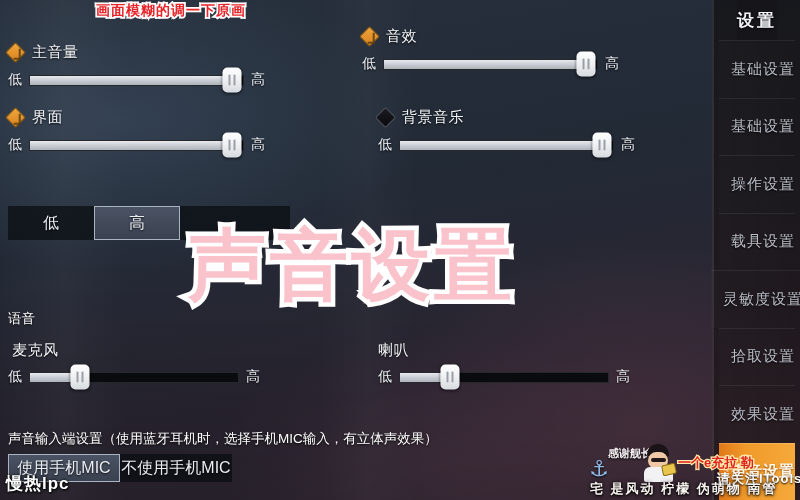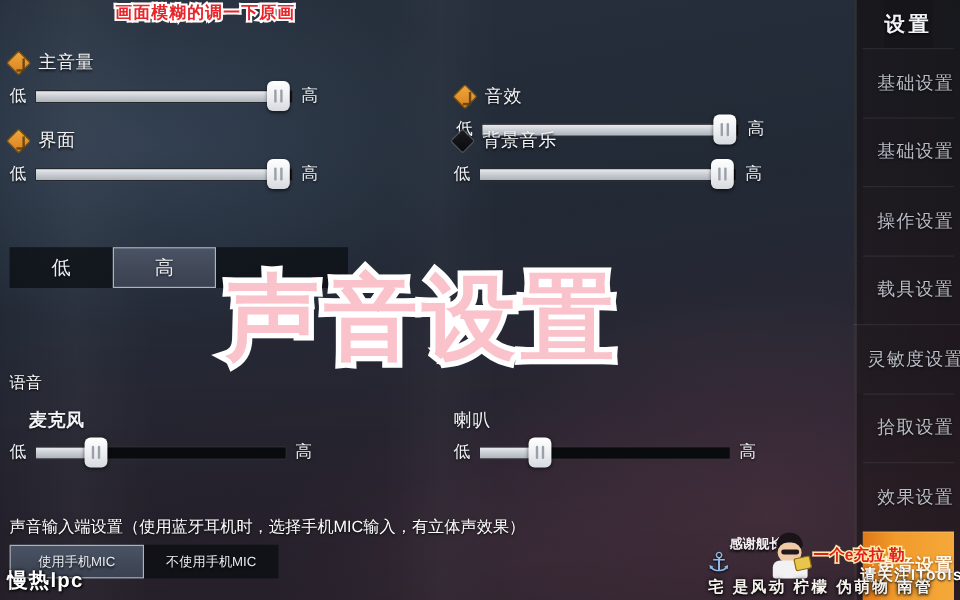--- a/index.html
+++ b/index.html
@@ -126,21 +126,21 @@
     background: rgba(10,12,17,.72);
     border: 1px solid transparent;
     text-shadow: 0 1px 2px rgba(0,0,0,.8);
   }
   .seg.sel {
     background: linear-gradient(180deg, #4a5364 0%, #3a4150 100%);
     border: 1px solid #aab3c0;
   }
 
   .segbar-mic { display: flex; margin-top: 6px; }
-  .segbar-mic .seg { min-width: 112px; height: 28px; font-size: 11px; }
+  .segbar-mic .seg { min-width: 112px; height: 28px; font-size: 16px; }
 
   
   #sidebar {
     position: absolute; right: 0; top: 0;
     width: 88px; height: 500px;
     background: linear-gradient(180deg, rgba(23,23,28,.96) 0%, rgba(30,24,30,.96) 60%, rgba(42,28,34,.96) 100%);
     border-left: 2px solid rgba(255,255,255,.10);
     display: flex; flex-direction: column; align-items: center;
   }
   .sb-head {
@@ -279,21 +279,21 @@
       <div class="slider-row">
         <div class="end-label">低</div>
         <div class="track" style="width:215px;">
           <div class="fill" style="width:95%;"></div>
           <div class="knob" style="left:95%;"></div>
         </div>
         <div class="end-label">高</div>
       </div>
     </div>
 
-    <div class="ctrl" style="left:380px; top:12px; width:290px;margin-top:44px;">
+    <div class="ctrl" style="left:362px; top:12px; width:290px;">
       <div class="ctrl-head">
         <div class="diamond on"></div>
         <div class="ctrl-label">音效</div>
       </div>
       <div class="slider-row">
         <div class="end-label">低</div>
         <div class="track" style="width:215px;">
           <div class="fill" style="width:95%;"></div>
           <div class="knob" style="left:95%;"></div>
         </div>
@@ -338,21 +338,21 @@
         <div class="seg" style="min-width:110px;"></div>
       </div>
     </div>
 
     <div style="position:absolute; left:8px; top:296px;">
       <div class="sec-title">语音</div>
     </div>
 
     <div class="ctrl" style="left:8px; top:327px; width:300px;">
       <div class="ctrl-head" style="height:18px;">
-        <div class="ctrl-label" style="margin-left:16px;font-weight:bold;">麦克风</div>
+        <div class="ctrl-label" style="margin-left:4px;">麦克风</div>
       </div>
       <div class="slider-row">
         <div class="end-label">低</div>
         <div class="track" style="width:210px;">
           <div class="fill" style="width:24%;"></div>
           <div class="knob" style="left:24%;"></div>
         </div>
         <div class="end-label">高</div>
       </div>
     </div>

